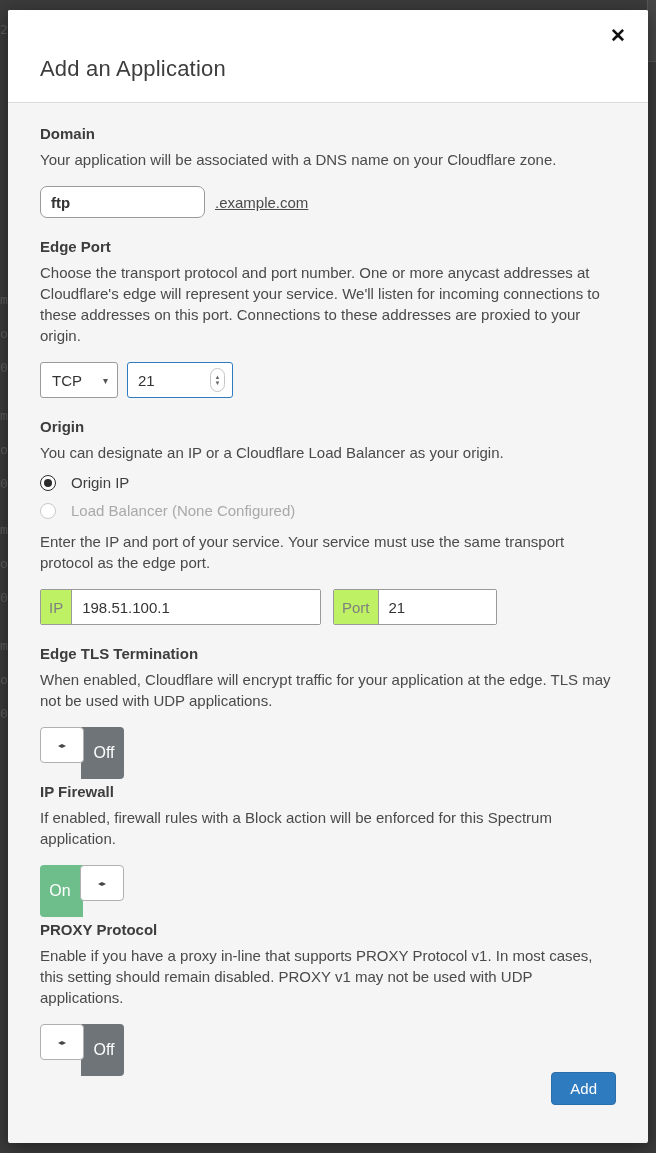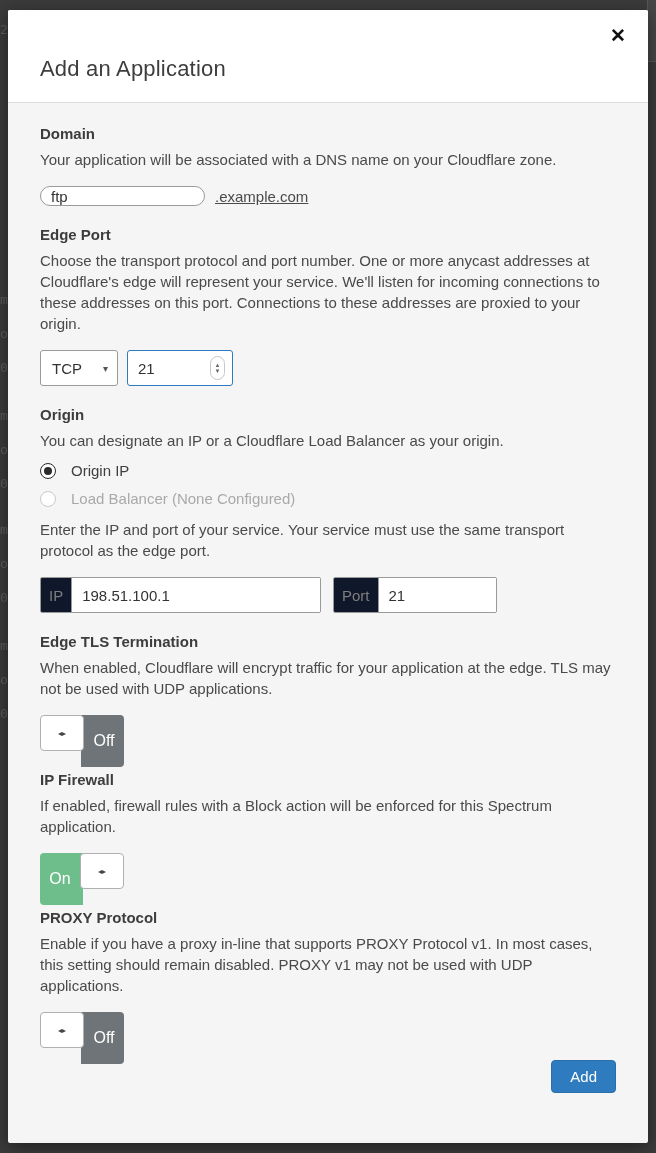--- a/index.html
+++ b/index.html
@@ -76,29 +76,30 @@
   }
   .desc {
     margin-top: 7px;
     line-height: 21px;
     color: #4a4a4a;
   }
   .control-row { margin-top: 16px; display: flex; align-items: center; }
 
   
   .text-input {
-    height: 20px;
+    height: 32px;
     border: 1px solid #9a9a9a;
-    border-radius: 13px;
+    border-radius: 7px;
     background: #fff;
     padding: 0 10px;
     font-size: 15px;
     font-family: "Liberation Sans", sans-serif;
     color: #333;
     outline: none;
+    font-weight: bold;
   }
   .domain-input { width: 165px; }
   .suffix { margin-left: 10px; color: #4a4a4a; text-decoration: underline; }
 
   .select-box {
     width: 78px; height: 36px;
     border: 1px solid #9a9a9a;
     border-radius: 3px;
     background: #fff;
     display: inline-flex;
@@ -172,21 +173,21 @@
     border: 1px solid #9a9a9a;
     border-radius: 2px;
     background: #fff;
     overflow: hidden;
   }
   .group-prefix {
     display: flex; align-items: center;
     padding: 0 8px;
     color: #7f7f7f;
     border-right: 1px solid #9a9a9a;
-    background: #0f172a;
+    background: #bef264;
   }
   .group-input input {
     border: none; outline: none;
     padding: 0 10px;
     font-size: 15px;
     font-family: "Liberation Sans", sans-serif;
     color: #333;
   }
   .ip-group { width: 281px; }
   .ip-group input { width: 100%; }

